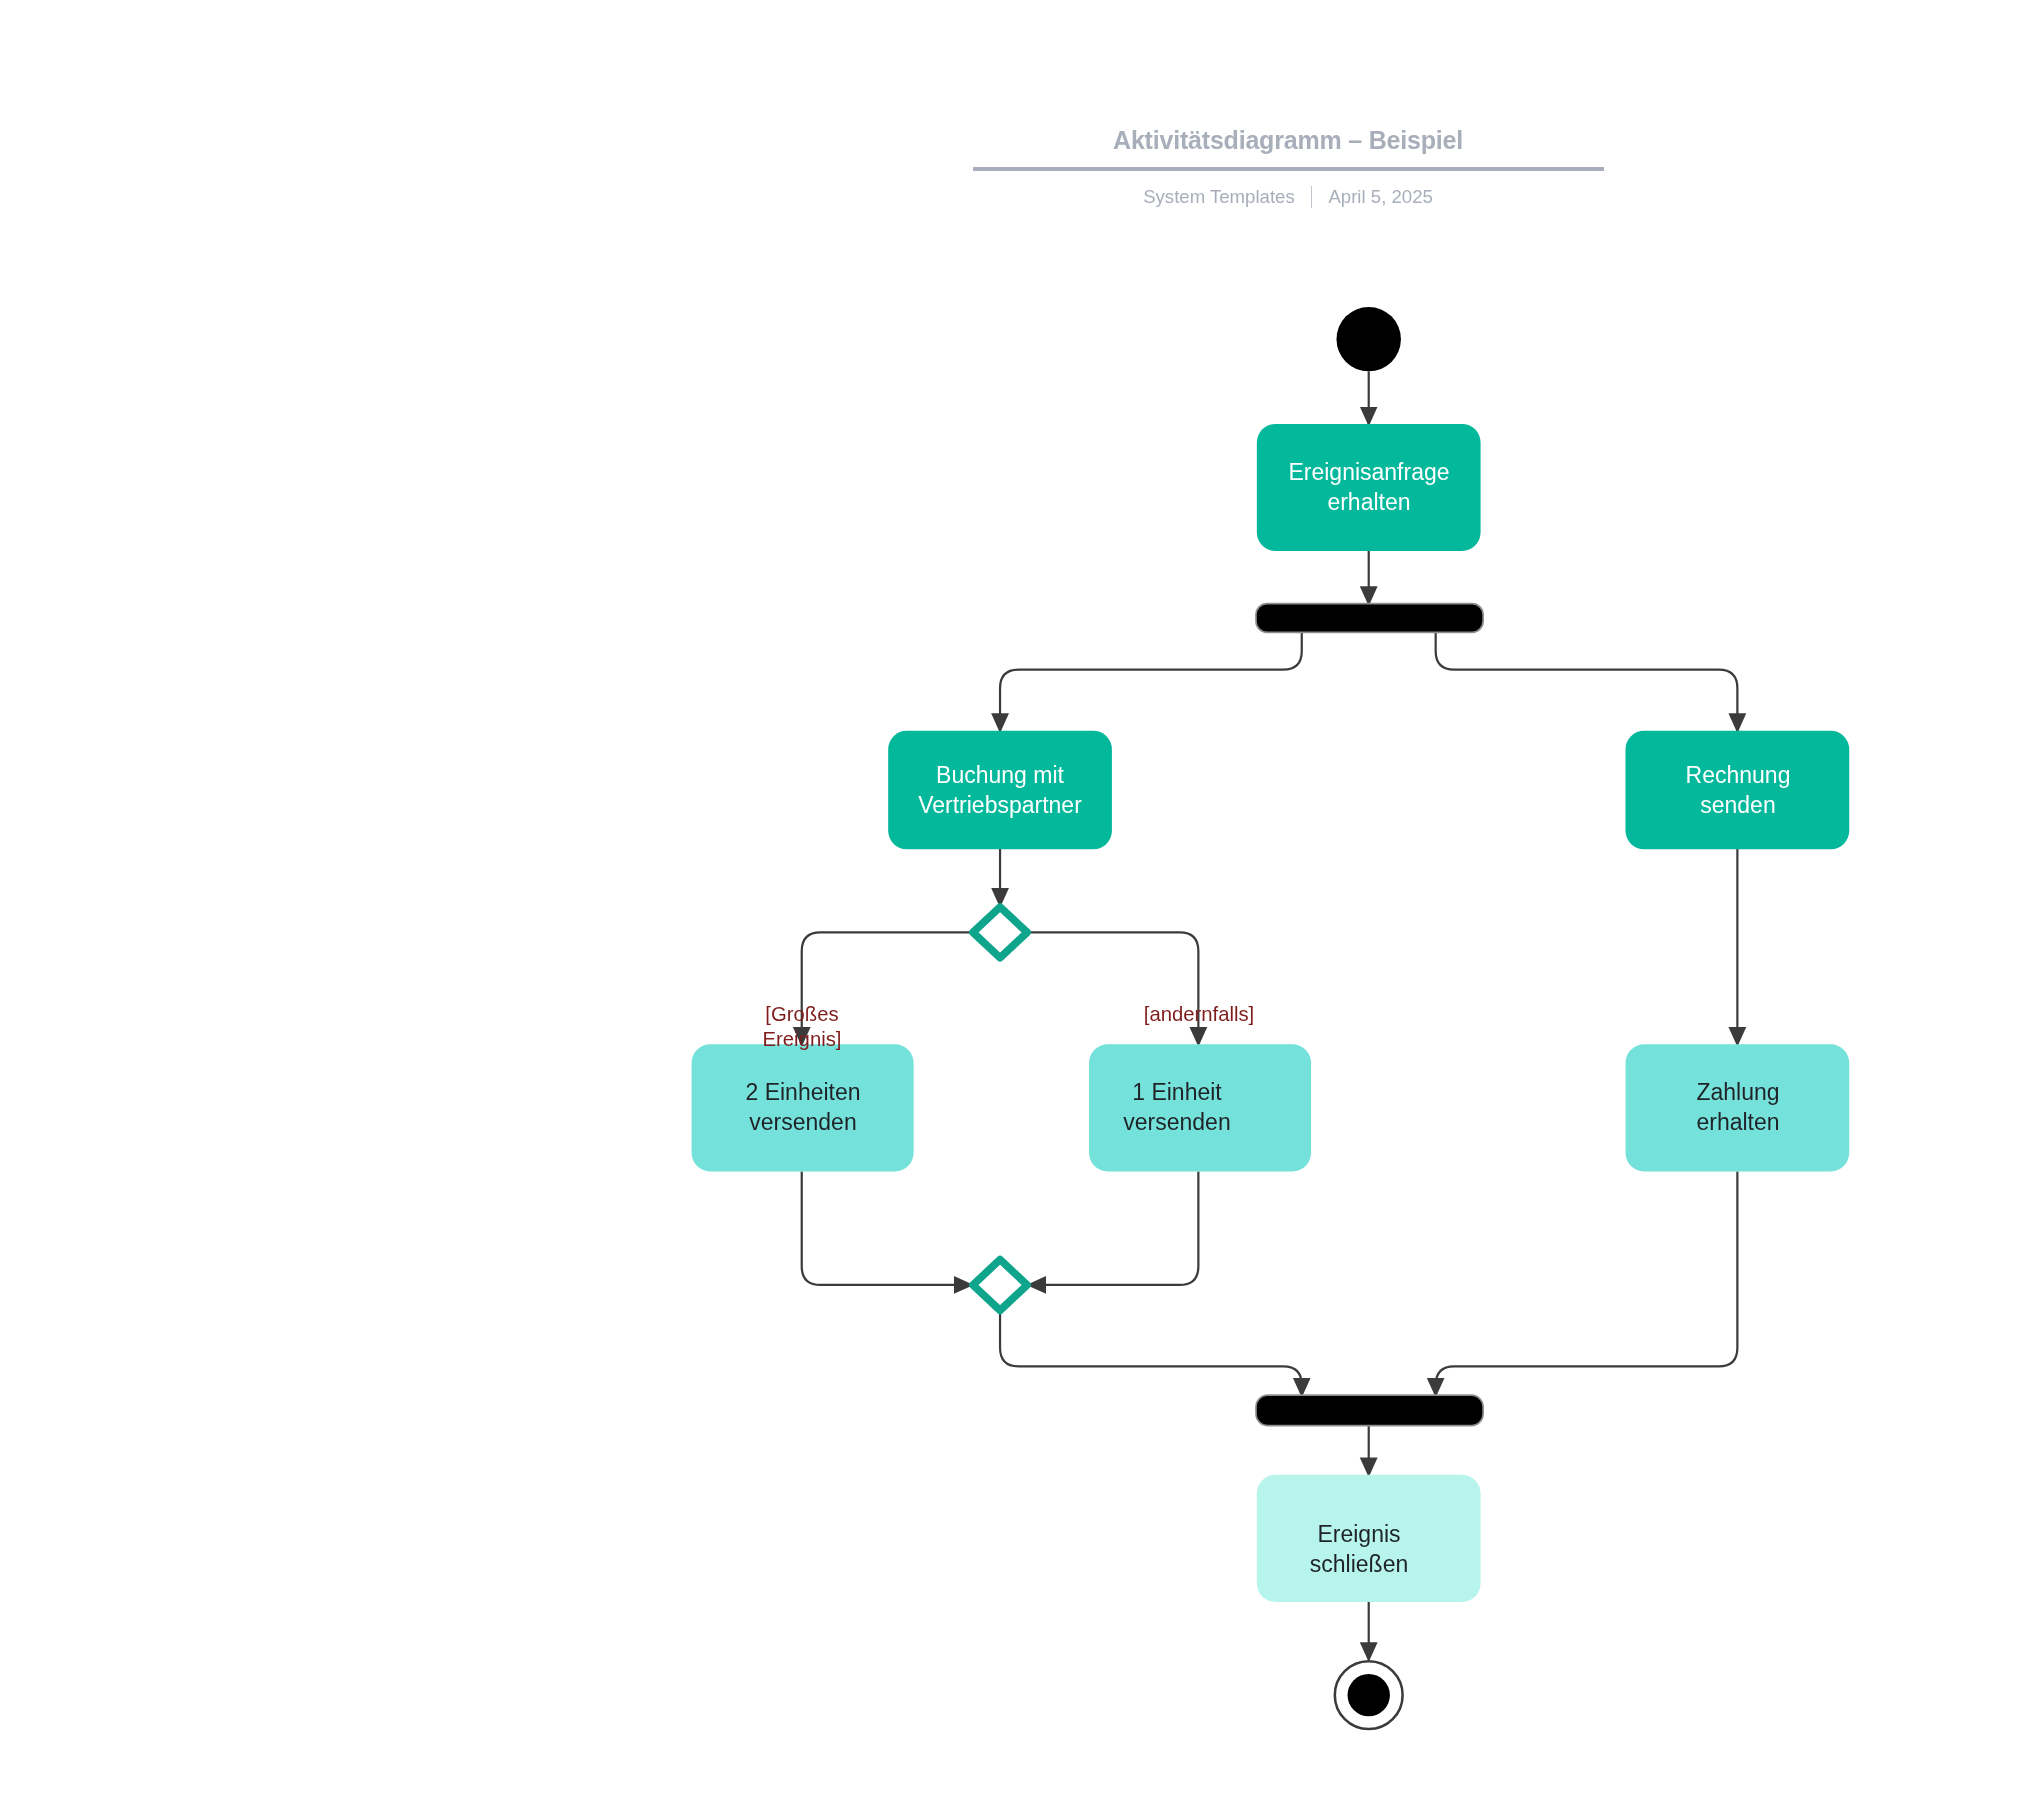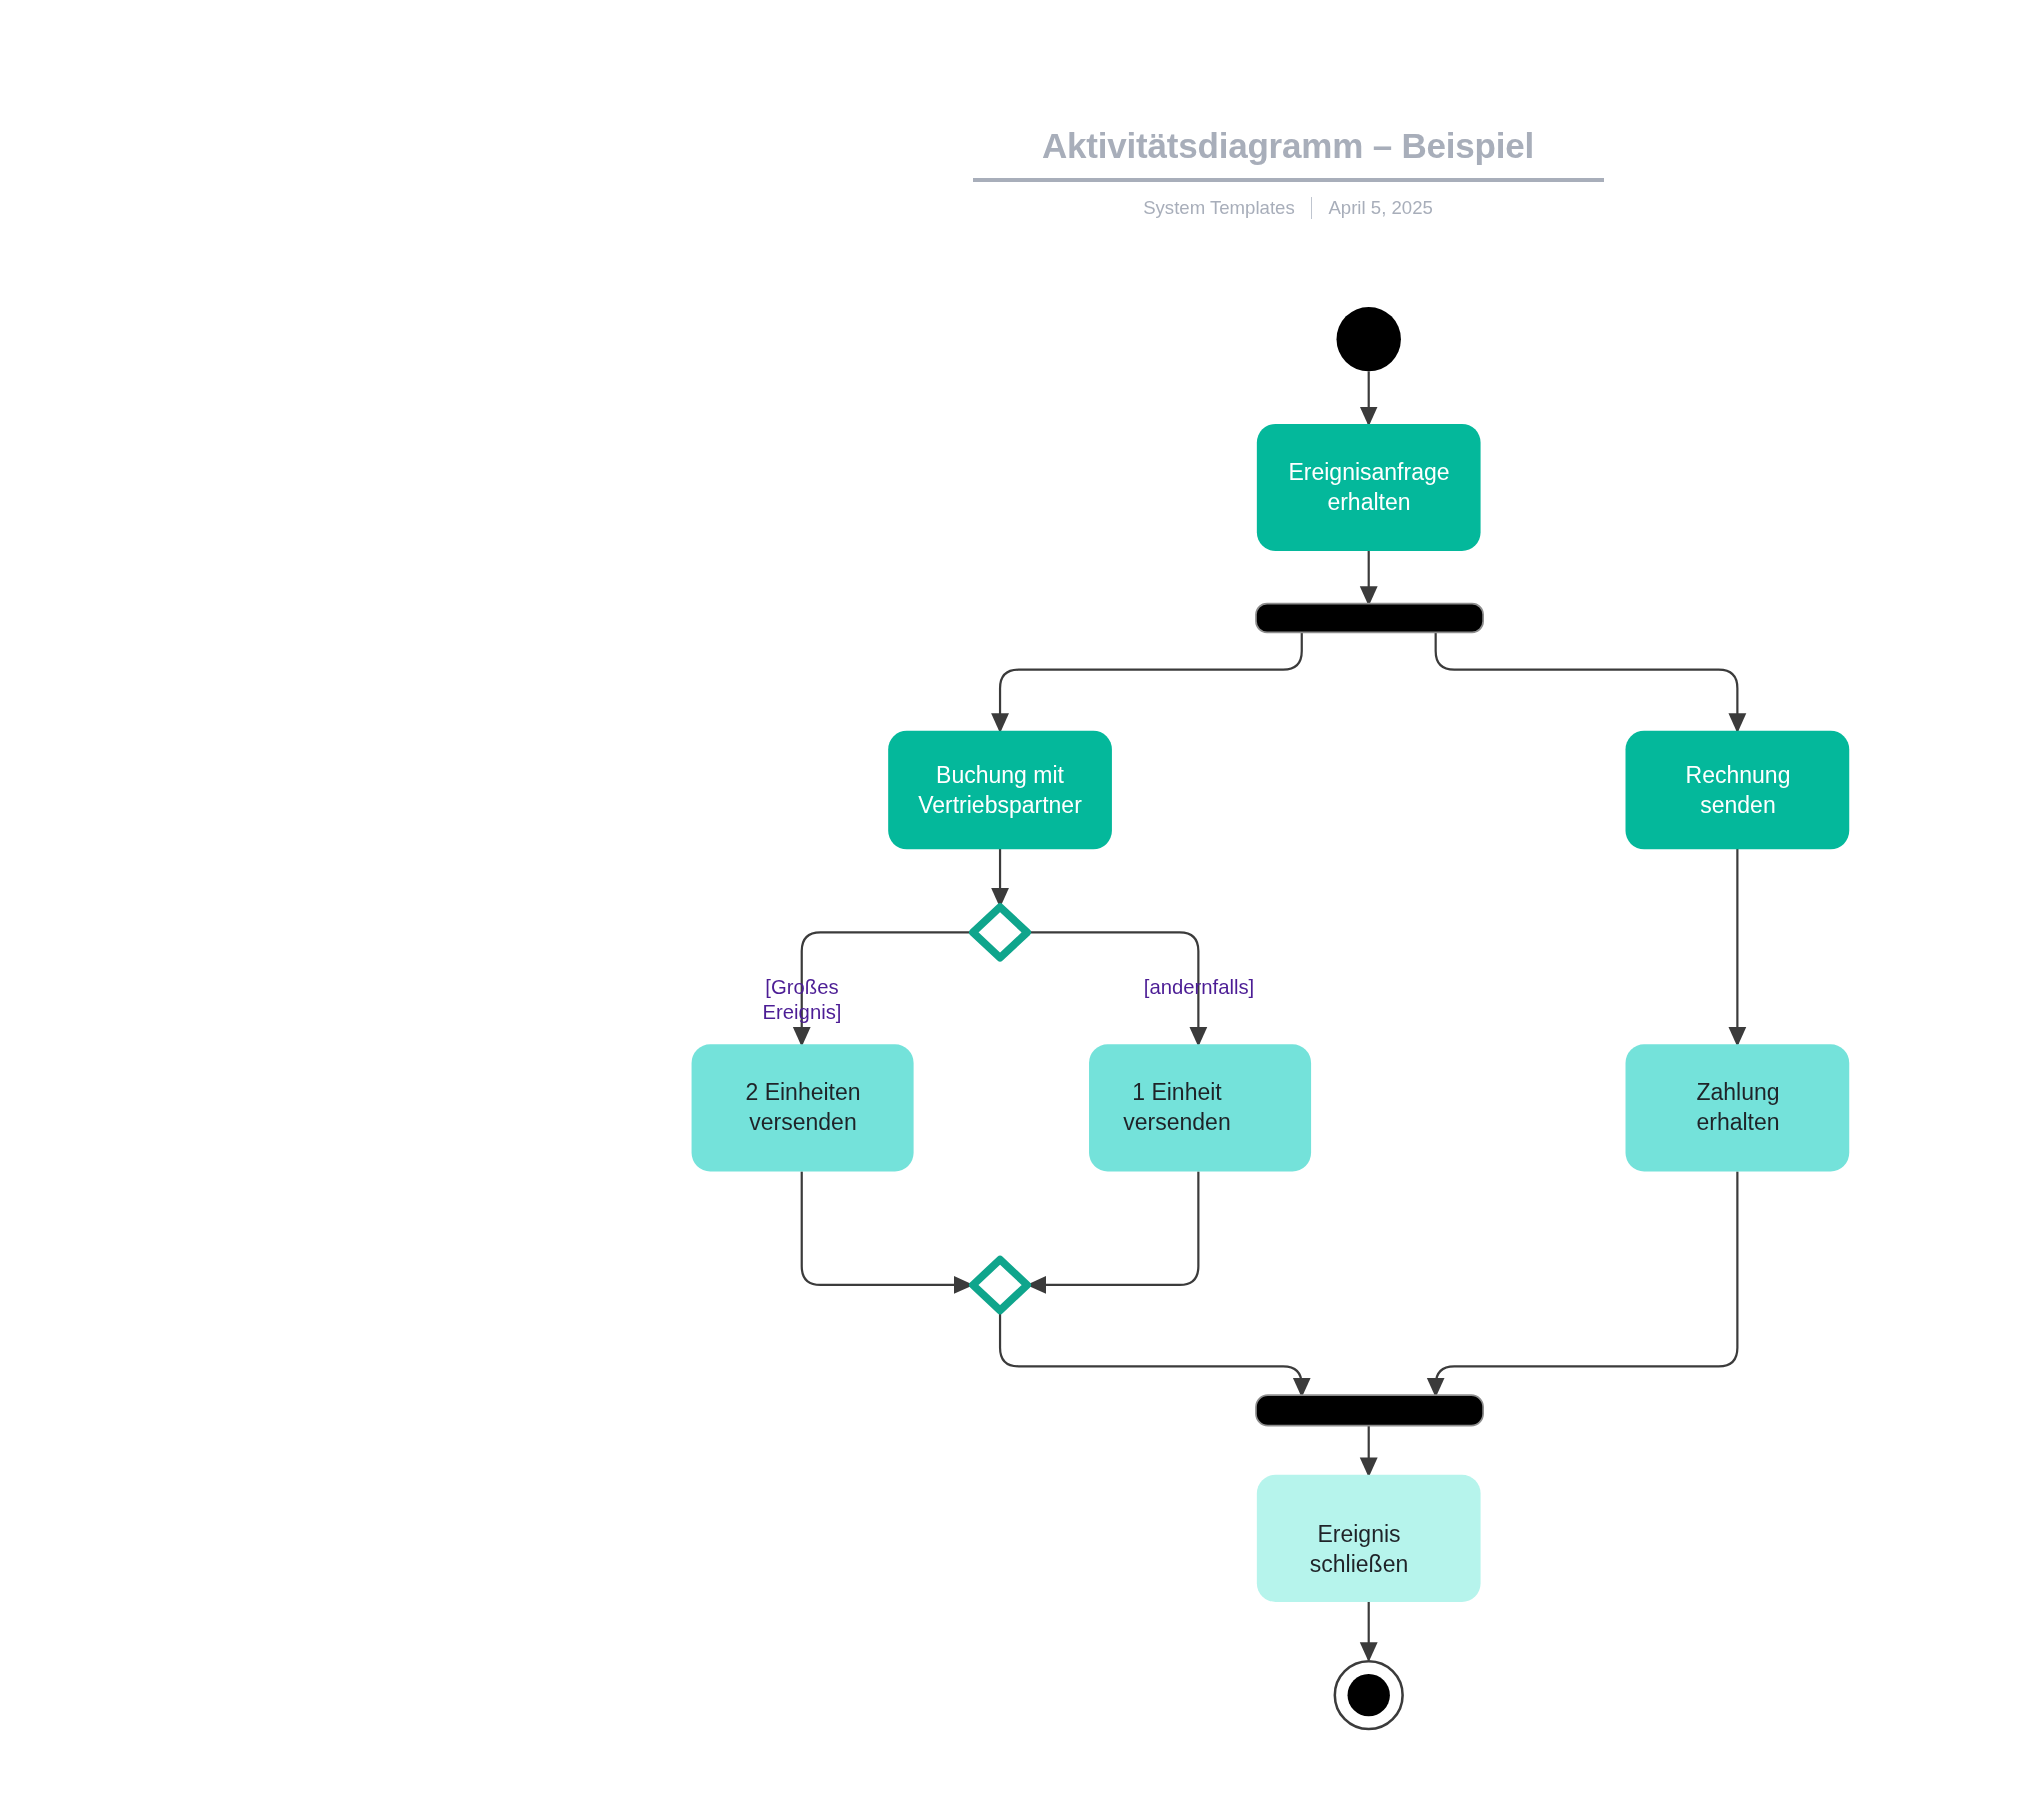--- a/index.html
+++ b/index.html
@@ -19,21 +19,21 @@
 
   
   #header-block {
     position: absolute;
     left: 966px;
     top: 127px;
     width: 644px;
     text-align: center;
   }
   #diagram-title {
-    font-size: 35px;
+    font-size: 25px;
     font-weight: bold;
     color: #a8aeba;
     letter-spacing: -0.2px;
     line-height: 1.1;
     padding-bottom: 12px;
     white-space: nowrap;
   }
   #title-rule {
     height: 4.2px;
     background: #a8aeba;
@@ -76,24 +76,25 @@
     font-size: 23px;
     pointer-events: none;
     white-space: pre-line;
   }
   .label-on-dark { color: #ffffff; border-radius: 28px; }
   .label-on-light { color: #1f2328; }
 
   .guard-label {
     position: absolute;
     font-size: 20.3px;
-    color: #4c1d95;
+    color: #7f1d1d;
     line-height: 1.22;
     text-align: center;
     white-space: pre-line;
+    margin-top: 27px;
   }
 </style>
 </head>
 <body>
 
 <div id="header-block">
   <div id="diagram-title">Aktivitätsdiagramm – Beispiel</div>
   <div id="title-rule"></div>
   <div id="subtitle-row">
     <span>System Templates</span>

